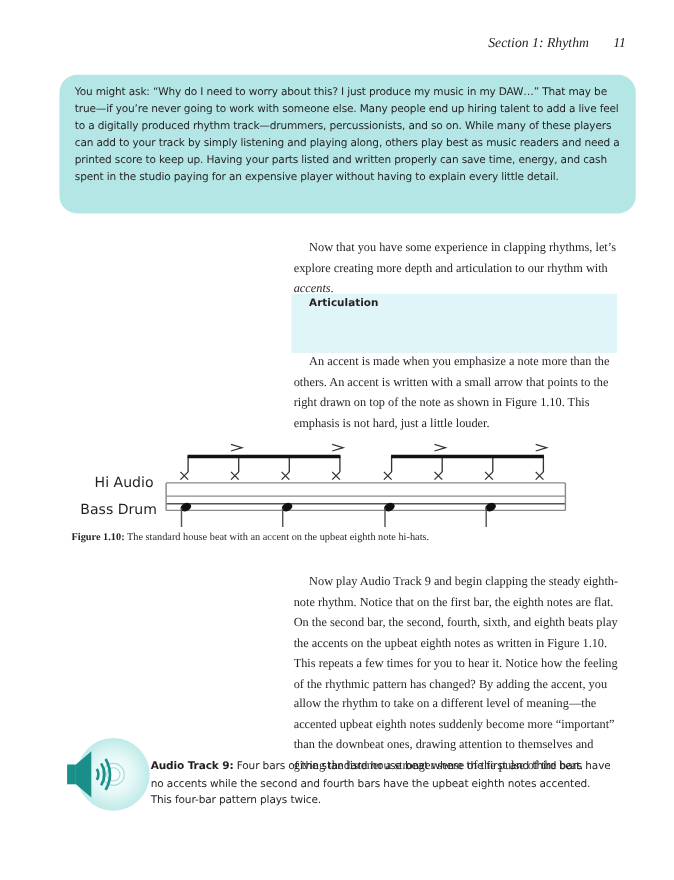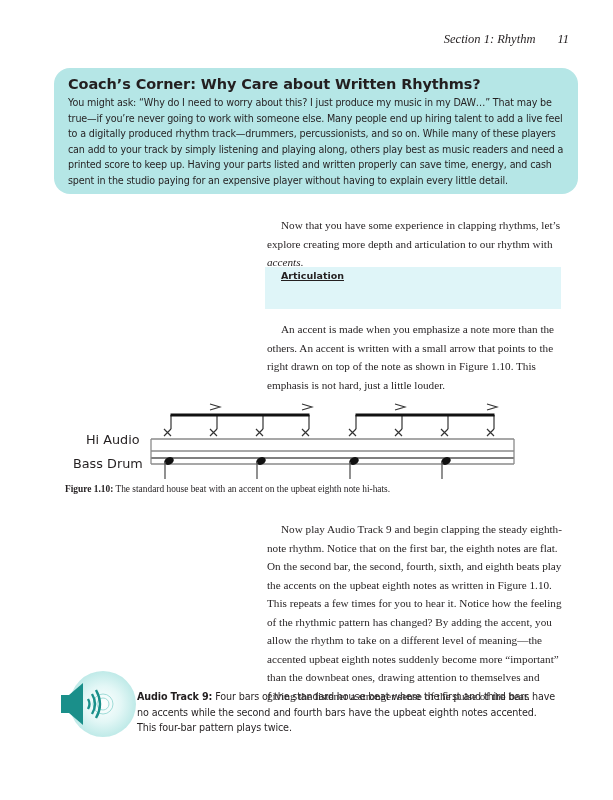--- a/index.html
+++ b/index.html
@@ -12,42 +12,41 @@
 
   .coach { position: absolute; left: 54px; top: 68px; width: 524px; height: 126px; background: #b5e6e6; border-radius: 16px; box-sizing: border-box; padding: 8px 10px 0 14px; }
   .coach h2 { margin: 0 0 3px 0; font-size: 14.5px; font-weight: bold; letter-spacing: -0.1px; }
   .coach p { margin: 0; font-size: 9.6px; line-height: 15.6px; letter-spacing: -0.15px; }
 
   .col { position: absolute; left: 267px; width: 300px; }
   .para { font-size: 11.2px; line-height: 18.5px; margin: 0; text-indent: 14px; }
   .para .b { font-weight: normal; margin-top: 32px; }
   .para .i { font-style: italic; }
 
-  .sidebar-def { position: absolute; left: 265px; top: 267px; width: 296px; height: 42px; background: #dff5f8; box-sizing: border-box; padding: 2px 0 0 4px; text-decoration: underline; }
+  .sidebar-def { position: absolute; left: 265px; top: 267px; width: 296px; height: 54px; background: #dff5f8; box-sizing: border-box; padding: 2px 0 0 4px; }
   .sidebar-def .t { font-size: 9.5px; font-weight: bold; margin-left: 12px; line-height: 13px; }
   .sidebar-def .d { font-size: 8.9px; line-height: 12.5px; letter-spacing: -0.15px; }
 
   .staff-label { position: absolute; font-size: 12.8px; white-space: nowrap; }
   .figure-svg { position: absolute; left: 140px; top: 400px; }
   .caption { position: absolute; left: 65px; top: 484px; font-size: 9.4px; white-space: nowrap; }
   .caption .b { font-weight: bold; }
 
   .audio-icon { position: absolute; left: 58px; top: 669px; width: 80px; height: 80px; }
   .audio-note { position: absolute; left: 137px; top: 689px; width: 420px; font-size: 9.6px; line-height: 15.6px; letter-spacing: -0.12px; }
   .audio-note .b { font-weight: bold; }
 </style>
 </head>
 <body>
 
 <div class="running-head serif">
   <span>Section 1: Rhythm</span><span class="pnum">11</span>
 </div>
 
 <div class="coach sans">
-  <h2>Coach’s Corner: Why Care about Written Rhythms?</h2>
   <p>You might ask: “Why do I need to worry about this? I just produce my music in my DAW…” That may be true—if you’re never going to work with someone else. Many people end up hiring talent to add a live feel to a digitally produced rhythm track—drummers, percussionists, and so on. While many of these players can add to your track by simply listening and playing along, others play best as music readers and need a printed score to keep up. Having your parts listed and written properly can save time, energy, and cash spent in the studio paying for an expensive player without having to explain every little detail.</p>
 </div>
 
 <div class="col serif" style="top:216px;">
   <p class="para"><span>Now that you have some experience in clapping rhythms, let’s explore creating more depth and articulation to our rhythm with </span><span class="i">accents</span><span>.</span></p>
 </div>
 
 <div class="sidebar-def sans">
   <div class="t">Articulation</div>
 </div>

